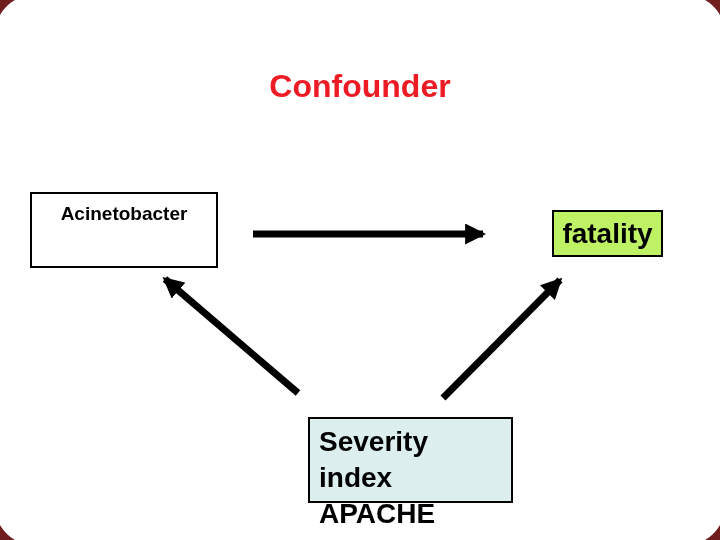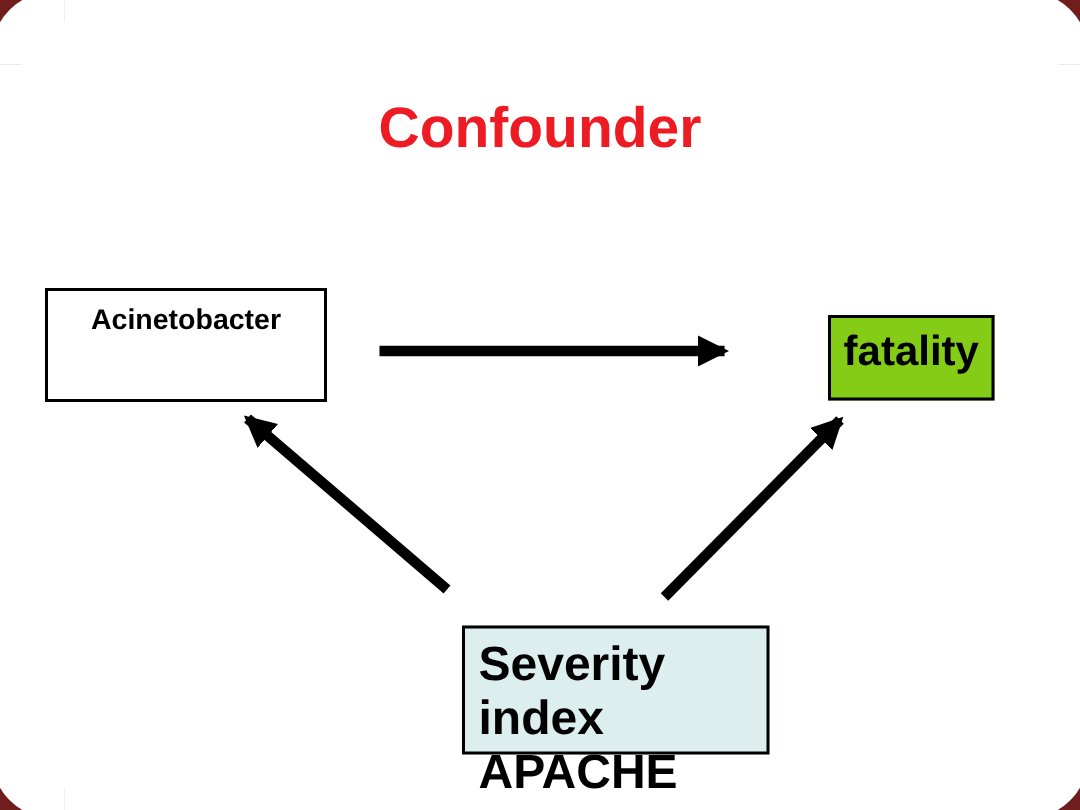--- a/index.html
+++ b/index.html
@@ -29,21 +29,21 @@
     border-bottom-left-radius:48px; }
   .corner.br { right:-14px; bottom:-14px;
     border-bottom:9px solid #701d1d; border-right:9px solid #701d1d;
     border-bottom-right-radius:48px; }
 
   .title {
     position:absolute;
     left:0; right:0; top:62px;
     margin:0;
     text-align:center;
-    font-size:38px;
+    font-size:32px;
     line-height:48px;
     font-weight:bold;
     color:#ed1c24;
     letter-spacing:0px;
   }
 
   .box {
     position:absolute;
     box-sizing:border-box;
     border:2px solid #000000;
@@ -56,33 +56,33 @@
     width:188px; height:76px;
     background:#ffffff;
     text-align:center;
     font-size:19px;
     line-height:33px;
     padding-top:3px;
   }
 
   .box.outcome {
     left:552px; top:210px;
-    width:111px; height:57px;
-    background:#84cc16;
+    width:111px; height:47px;
+    background:#bef264;
     text-align:center;
     font-size:28px;
     line-height:43px;
   }
 
   .box.confounder {
     left:308px; top:417px;
     width:205px; height:86px;
     background:#dceeee;
     text-align:left;
-    font-size:32px;
+    font-size:28px;
     line-height:36px;
     padding:5px 4px 0 9px;
   }
 
   .box .line { display:block; }
 
   svg.arrows {
     position:absolute;
     left:0; top:0;
     width:720px; height:540px;

